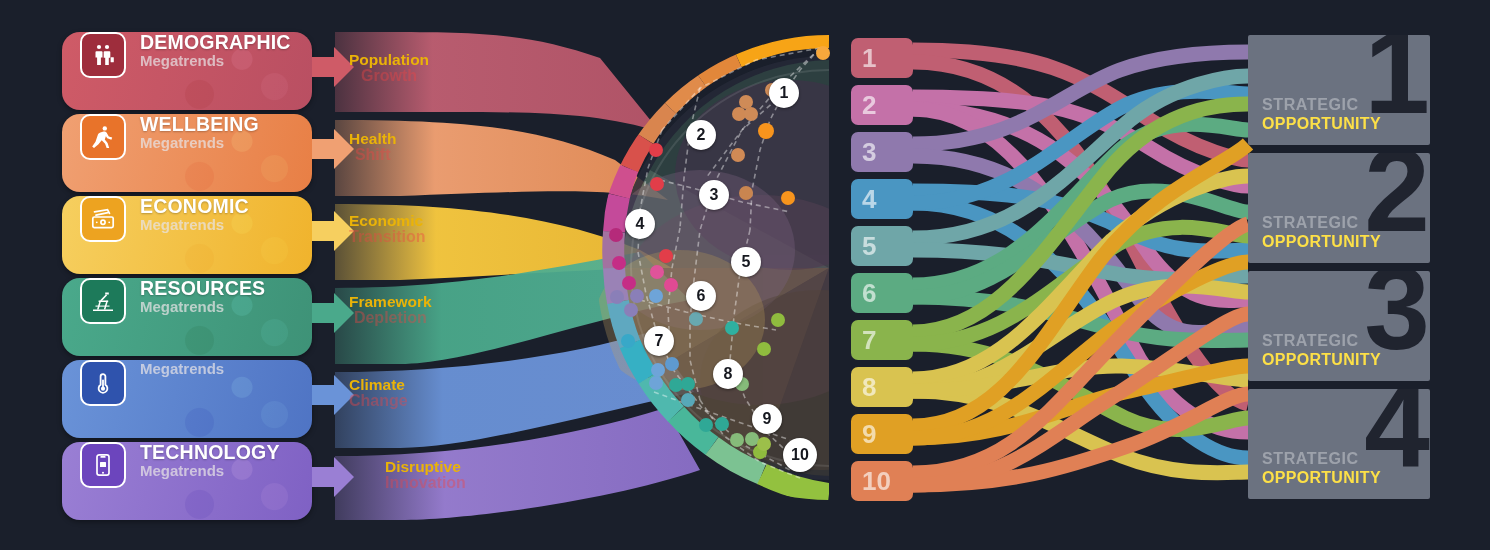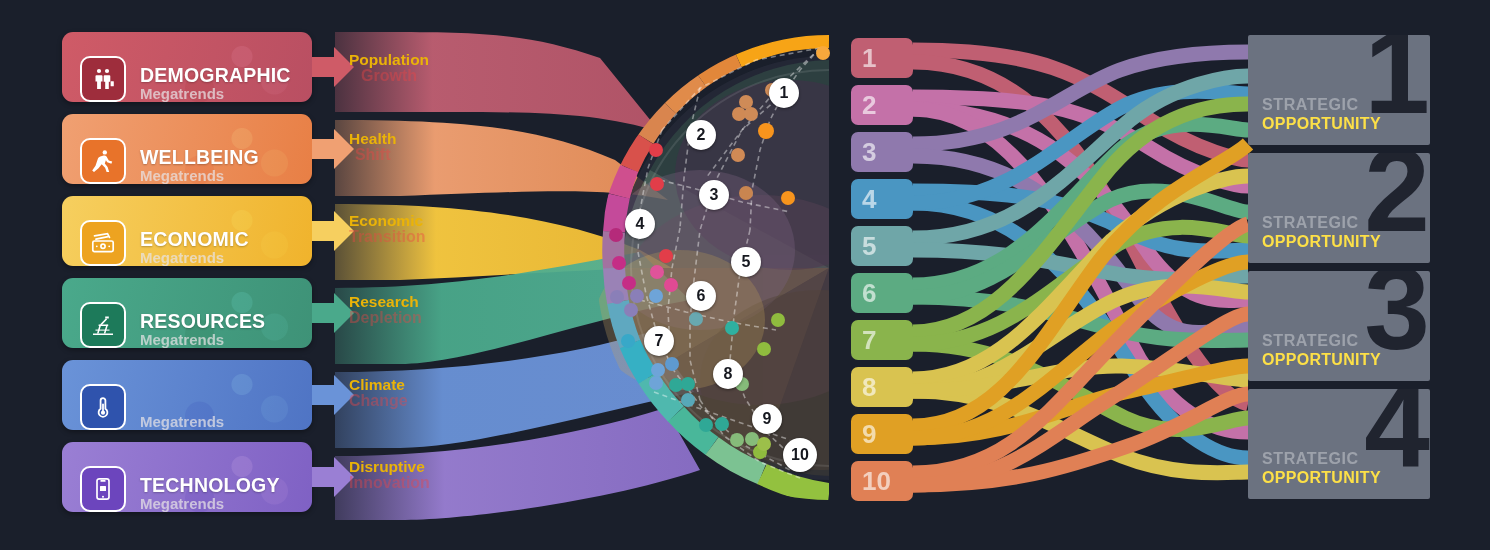--- a/index.html
+++ b/index.html
@@ -6,22 +6,22 @@
   body{
     width:1490px;height:550px;overflow:hidden;
     font-family:"Liberation Sans", sans-serif;
     background:#1a1f2b;
     position:relative;
   }
   #stage{position:absolute;left:0;top:0;width:1490px;height:550px;background:#1a1f2b;}
 
   
   .cat-card{
-    position:absolute;left:62px;width:250px;height:70px;border-radius:11px;
-    display:flex;align-items:flex-end;overflow:hidden;
+    position:absolute;left:62px;width:250px;height:78px;border-radius:18px;
+    display:flex;align-items:flex-start;overflow:hidden;
     box-shadow:0 2px 5px rgba(0,0,0,.35);
   }
   .cat-card .tex{
     position:absolute;inset:0;opacity:.22;
     background-image:
       radial-gradient(circle at 72% 35%, rgba(255,255,255,.55) 0 10px, transparent 11px),
       radial-gradient(circle at 85% 70%, rgba(255,255,255,.35) 0 13px, transparent 14px),
       radial-gradient(circle at 55% 80%, rgba(0,0,0,.35) 0 14px, transparent 15px);
     mix-blend-mode:overlay;
   }
@@ -441,28 +441,28 @@
       </div>
       <div class="trend-lbl" style="top: 131px;">
         <div class="trend-a">Health</div>
         <div class="trend-b">Shift</div>
       </div>
       <div class="trend-lbl" style="top: 213px;">
         <div class="trend-a">Economic</div>
         <div class="trend-b">Transition</div>
       </div>
       <div class="trend-lbl" style="top: 294px;">
-        <div class="trend-a">Research</div>
+        <div class="trend-a">Framework</div>
         <div class="trend-b">Depletion</div>
       </div>
       <div class="trend-lbl" style="top: 377px;">
         <div class="trend-a">Climate</div>
         <div class="trend-b">Change</div>
       </div>
-      <div class="trend-lbl" style="top: 459px;">
+      <div class="trend-lbl" style="top: 459px; margin-left: 36px;">
         <div class="trend-a">Disruptive</div>
         <div class="trend-b">Innovation</div>
       </div>
     </div>
 
   <div id="cnodes">
       <div class="cnode" style="left: 769px; top: 78px;">
         <span>1</span>
       </div>
       <div class="cnode" style="left: 686px; top: 120px;">

